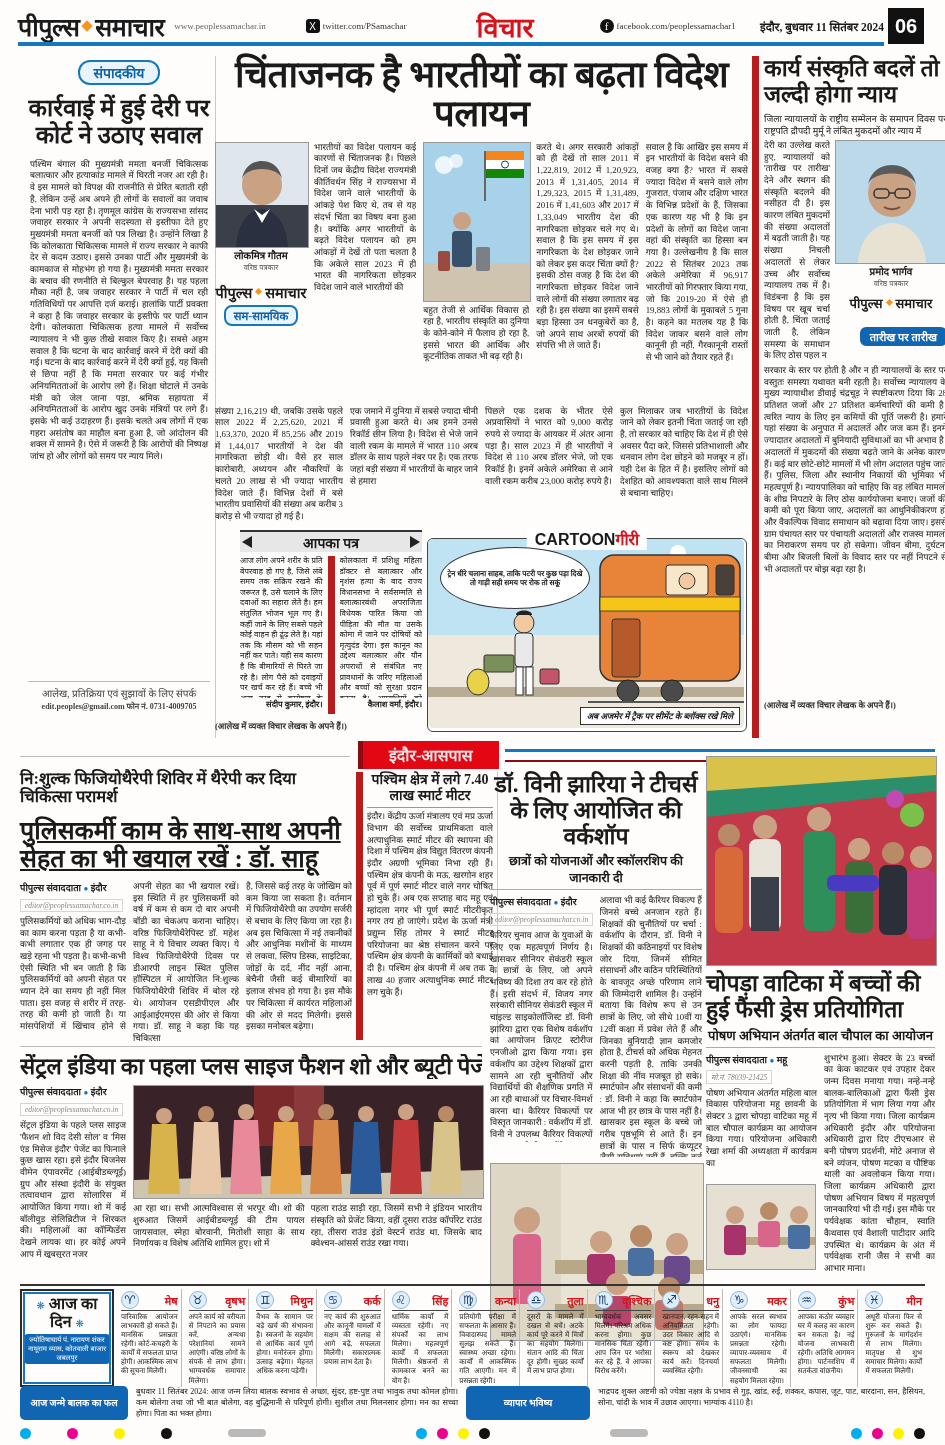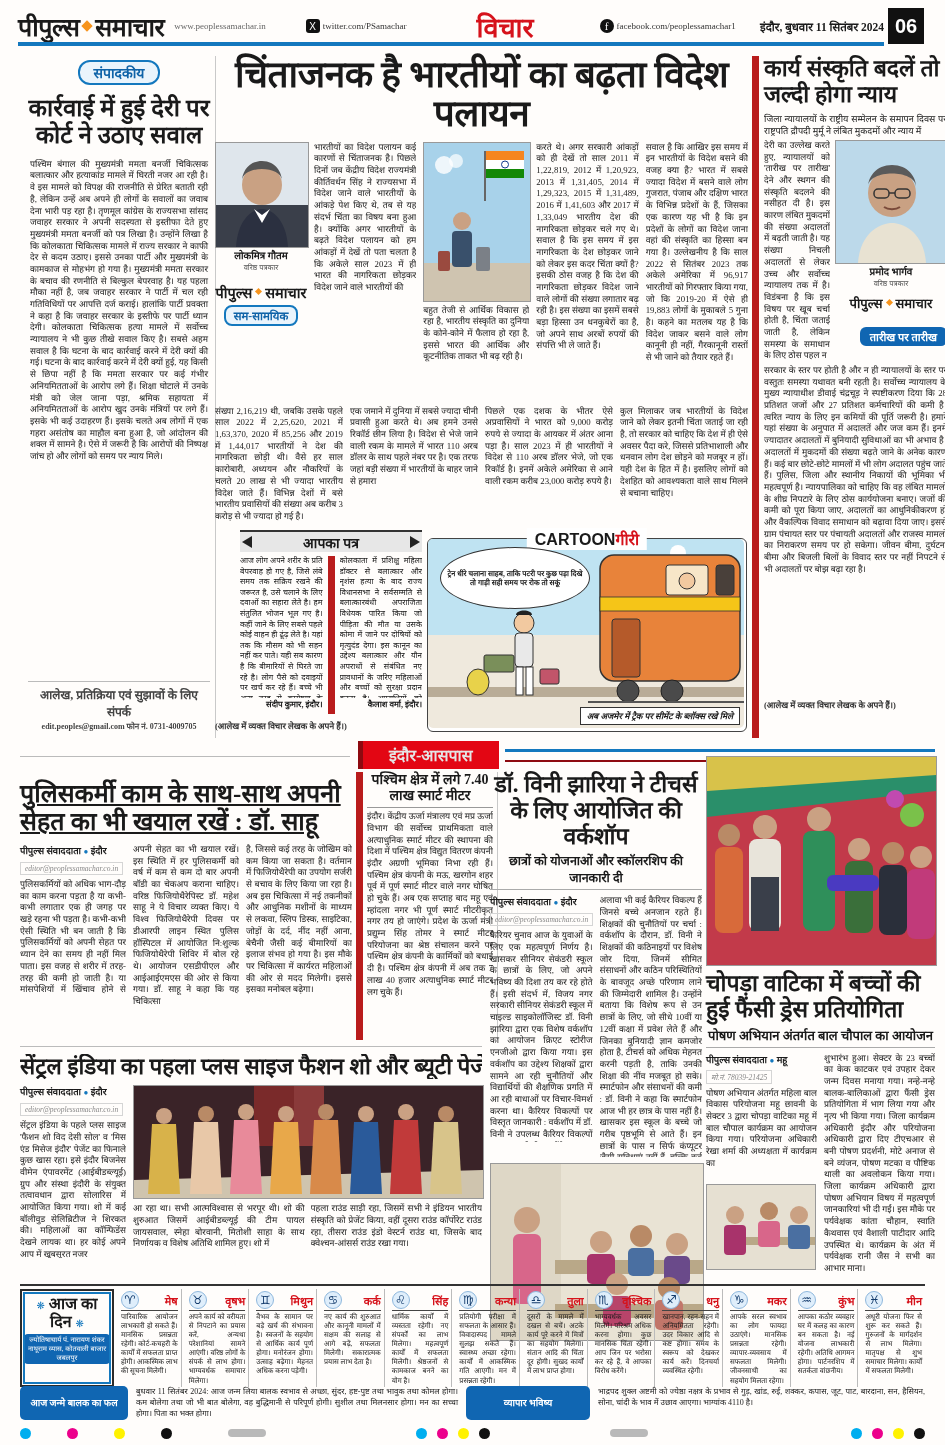--- a/index.html
+++ b/index.html
@@ -106,21 +106,21 @@
   <div class="abs pagenum">06</div>
   <div class="abs bluerule"></div>
 
   <div class="abs vline-r" style="left:28px;top:56px;width:182px;height:682px;padding-right:5px;">
     <div style="text-align:center;margin-top:4px;">
       <span class="pill-outline">संपादकीय</span>
     </div>
     <div class="sec-hl" style="font-size:24px;text-align:center;margin-top:10px;">कार्रवाई में हुई देरी पर कोर्ट ने उठाए सवाल</div>
     <div class="body-txt" style="height:516px;margin-top:10px;padding:0 2px;">पश्चिम बंगाल की मुख्यमंत्री ममता बनर्जी चिकित्सक बलात्कार और हत्याकांड मामले में घिरती नजर आ रही है। वे इस मामले को विपक्ष की राजनीति से प्रेरित बताती रही है, लेकिन उन्हें अब अपने ही लोगों के सवालों का जवाब देना भारी पड़ रहा है। तृणमूल कांग्रेस के राज्यसभा सांसद जवाहर सरकार ने अपनी सदस्यता से इस्तीफा देते हुए मुख्यमंत्री ममता बनर्जी को पत्र लिखा है। उन्होंने लिखा है कि कोलकाता चिकित्सक मामले में राज्य सरकार ने काफी देर से कदम उठाए। इससे उनका पार्टी और मुख्यमंत्री के कामकाज से मोहभंग हो गया है। मुख्यमंत्री ममता सरकार के बचाव की रणनीति से बिल्कुल बेपरवाह है। यह पहला मौका नहीं है, जब जवाहर सरकार ने पार्टी में चल रही गतिविधियों पर आपत्ति दर्ज कराई। हालांकि पार्टी प्रवक्ता ने कहा है कि जवाहर सरकार के इस्तीफे पर पार्टी ध्यान देगी। कोलकाता चिकित्सक हत्या मामले में सर्वोच्च न्यायालय ने भी कुछ तीखे सवाल किए है। सबसे अहम सवाल है कि घटना के बाद कार्रवाई करने में देरी क्यों की गई। घटना के बाद कार्रवाई करने में देरी क्यों हुई, यह किसी से छिपा नहीं है कि ममता सरकार पर कई गंभीर अनियमितताओं के आरोप लगे हैं। शिक्षा घोटाले में उनके मंत्री को जेल जाना पड़ा, श्रमिक सहायता में अनियमितताओं के आरोप खुद उनके मंत्रियों पर लगे हैं। इसके भी कई उदाहरण हैं। इसके चलते अब लोगों में एक गहरा असंतोष का माहौल बना हुआ है, जो आंदोलन की शक्ल में सामने है। ऐसे में जरूरी है कि आरोपों की निष्पक्ष जांच हो और लोगों को समय पर न्याय मिले।</div>
     <div style="border-top:1px solid #bbb;margin-top:6px;padding-top:4px;text-align:center;">
-      <div style="font-size:12px;color:#444;font-weight:bold;">आलेख, प्रतिक्रिया एवं सुझावों के लिए संपर्क</div>
+      <div style="font-size:10px;color:#444;">आलेख, प्रतिक्रिया एवं सुझावों के लिए संपर्क</div>
       <div style="font-size:8px;color:#444;font-weight:bold;">edit.peoples@gmail.com फोन नं. 0731-4009705</div>
     </div>
   </div>
 
   <div class="abs" style="left:215px;top:56px;width:533px;height:682px;">
     <div class="main-hl">चिंताजनक है भारतीयों का बढ़ता विदेश पलायन</div>
 
     <div class="colrow" style="margin-top:8px;height:258px;">
       <div style="width:92px;flex:none;">
         <div class="photo-ph" style="width:92px;height:104px;border:1px solid #999;">
@@ -262,20 +262,21 @@
     <div class="note" style="margin-top:4px;">(आलेख में व्यक्त विचार लेखक के अपने हैं।)</div>
   </div>
 
   <div class="abs banner" style="left:358px;top:742px;width:577px;height:26px;">
     <span class="banner-box">इंदौर-आसपास</span>
     <span class="banner-line"></span>
   </div>
   <div class="abs" style="left:20px;top:756px;width:330px;border-top:1px solid #bbb;"></div>
 
   <div class="abs" style="left:20px;top:770px;width:332px;height:270px;">
+    <div class="sec-hl" style="font-size:16.5px;">नि:शुल्क फिजियोथैरेपी शिविर में थैरेपी कर दिया चिकित्सा परामर्श</div>
     <div class="sec-hl" style="font-size:25px;margin-top:10px;text-decoration:underline;">पुलिसकर्मी काम के साथ-साथ अपनी सेहत का भी खयाल रखें : डॉ. साहू</div>
     <div class="colrow" style="margin-top:8px;height:168px;">
       <div class="flex1">
         <div class="byline">
           <span>पीपुल्स संवाददाता</span>
           <span class="bydot">●</span>
           <span>इंदौर</span>
         </div>
         <span class="email">editor@peoplessamachar.co.in</span>
         <div class="body-txt" style="height:116px;">पुलिसकर्मियों को अधिक भाग-दौड़ का काम करना पड़ता है या कभी-कभी लगातार एक ही जगह पर खड़े रहना भी पड़ता है। कभी-कभी ऐसी स्थिति भी बन जाती है कि पुलिसकर्मियों को अपनी सेहत पर ध्यान देने का समय ही नहीं मिल पाता। इस वजह से शरीर में तरह-तरह की कमी हो जाती है। या मांसपेशियों में खिंचाव होने से शारीरिक समस्याएं खड़ी हो जाती हैं। पुलिसकर्मी काम के साथ</div>

